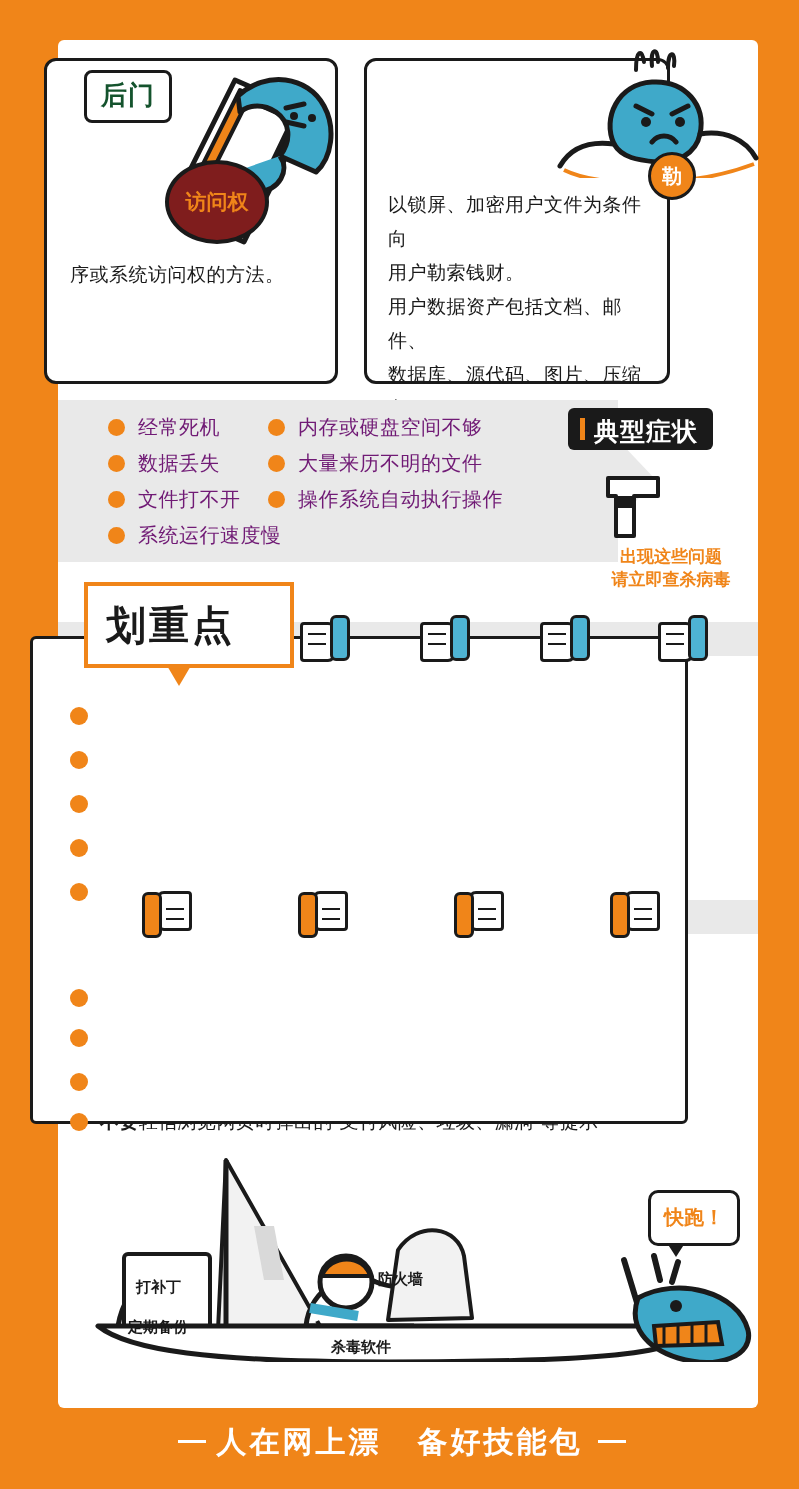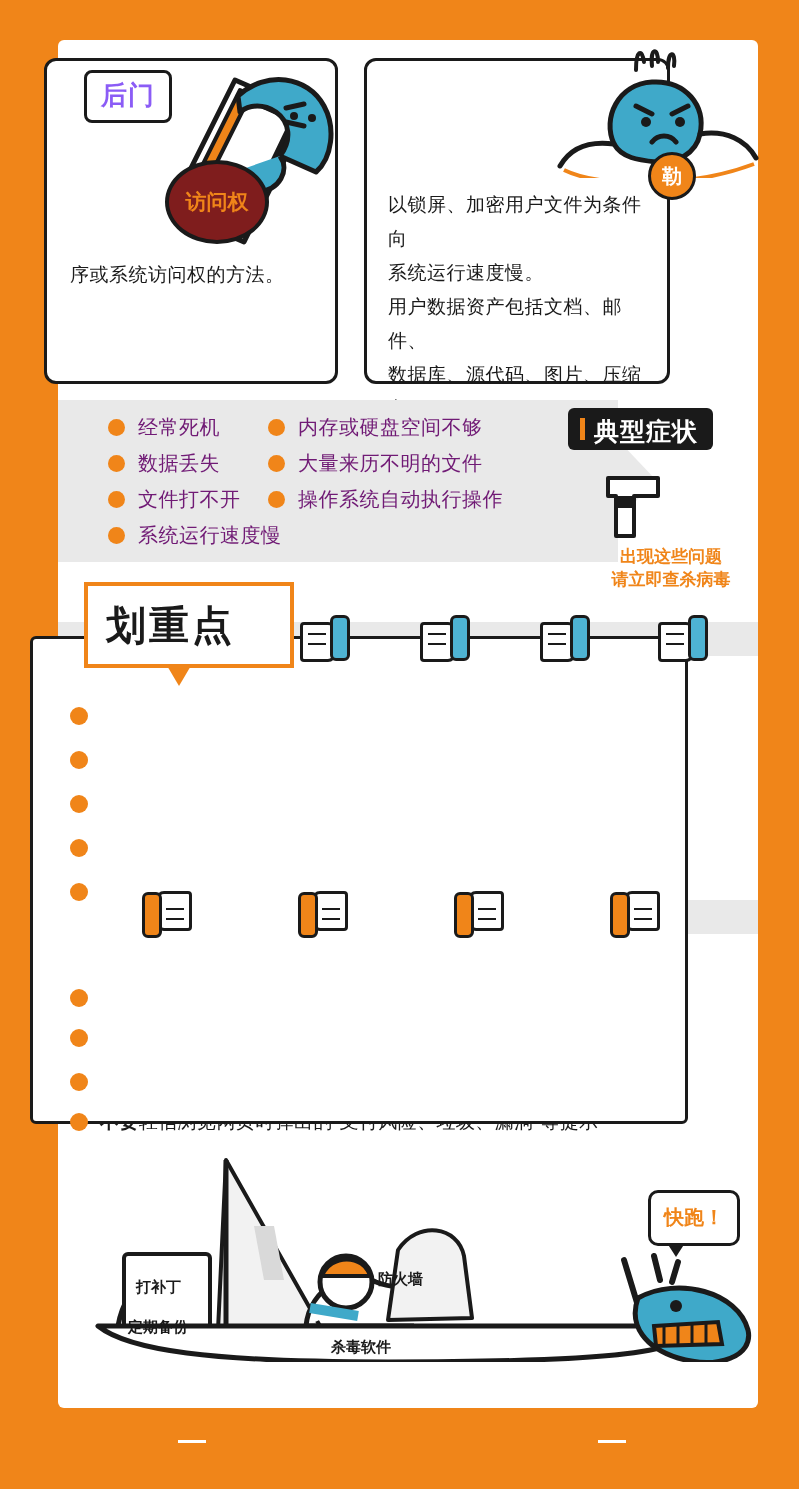--- a/index.html
+++ b/index.html
@@ -42,21 +42,21 @@
   #card-ransom   { left: 364px; top: 58px; width: 300px; height: 320px; }
 
   .card-tag {
     position: absolute;
     background: #ffffff;
     border: 3px solid #1a1a1a;
     border-radius: 8px;
     padding: 5px 14px 7px 14px;
     font-size: 26px;
     font-weight: bold;
-    color: #8b5cf6;
+    color: #14532d;
     letter-spacing: 1px;
     white-space: nowrap;
     z-index: 6;
   }
   #tag-backdoor { left: 84px; top: 70px; }
   #tag-ransom   { left: 404px; top: 70px; }
 
   .card-body {
     position: absolute;
     font-size: 19px;
@@ -372,21 +372,21 @@
     <path d="M24 122 C60 140 150 140 214 116" stroke="#F08519" stroke-width="4" fill="none"></path>
   </svg>
 
   <div class="rs-badge">
     <span>勒</span>
   </div>
 
 
   <div class="card-body" id="body-ransom">
     <div>以锁屏、加密用户文件为条件向</div>
-    <div>系统运行速度慢。</div>
+    <div>用户勒索钱财。</div>
     <div>用户数据资产包括文档、邮件、</div>
     <div>数据库、源代码、图片、压缩文</div>
     <div>件等。</div>
   </div>
 
   <div id="symptom-band"></div>
 
   <div class="dot" style="left:108px; top:419px;"></div>
   <div class="sym" style="left:138px; top:414px;">经常死机</div>
   <div class="dot" style="left:108px; top:455px;"></div>
@@ -558,14 +558,17 @@
   <div class="lbl" style="left:378px; top:1270px;">防火墙</div>
   <div class="lbl" style="left:331px; top:1338px;">杀毒软件</div>
 
   <div id="bubble-run">
     <span>快跑！</span>
   </div>
 
   <div id="footer">
     <div class="dash left"></div>
     <div class="dash right"></div>
+    <div class="txt">
+      <span>人在网上漂</span><span class="gap"></span><span>备好技能包</span>
+    </div>
   </div>
 </div>
 
 </body></html>

